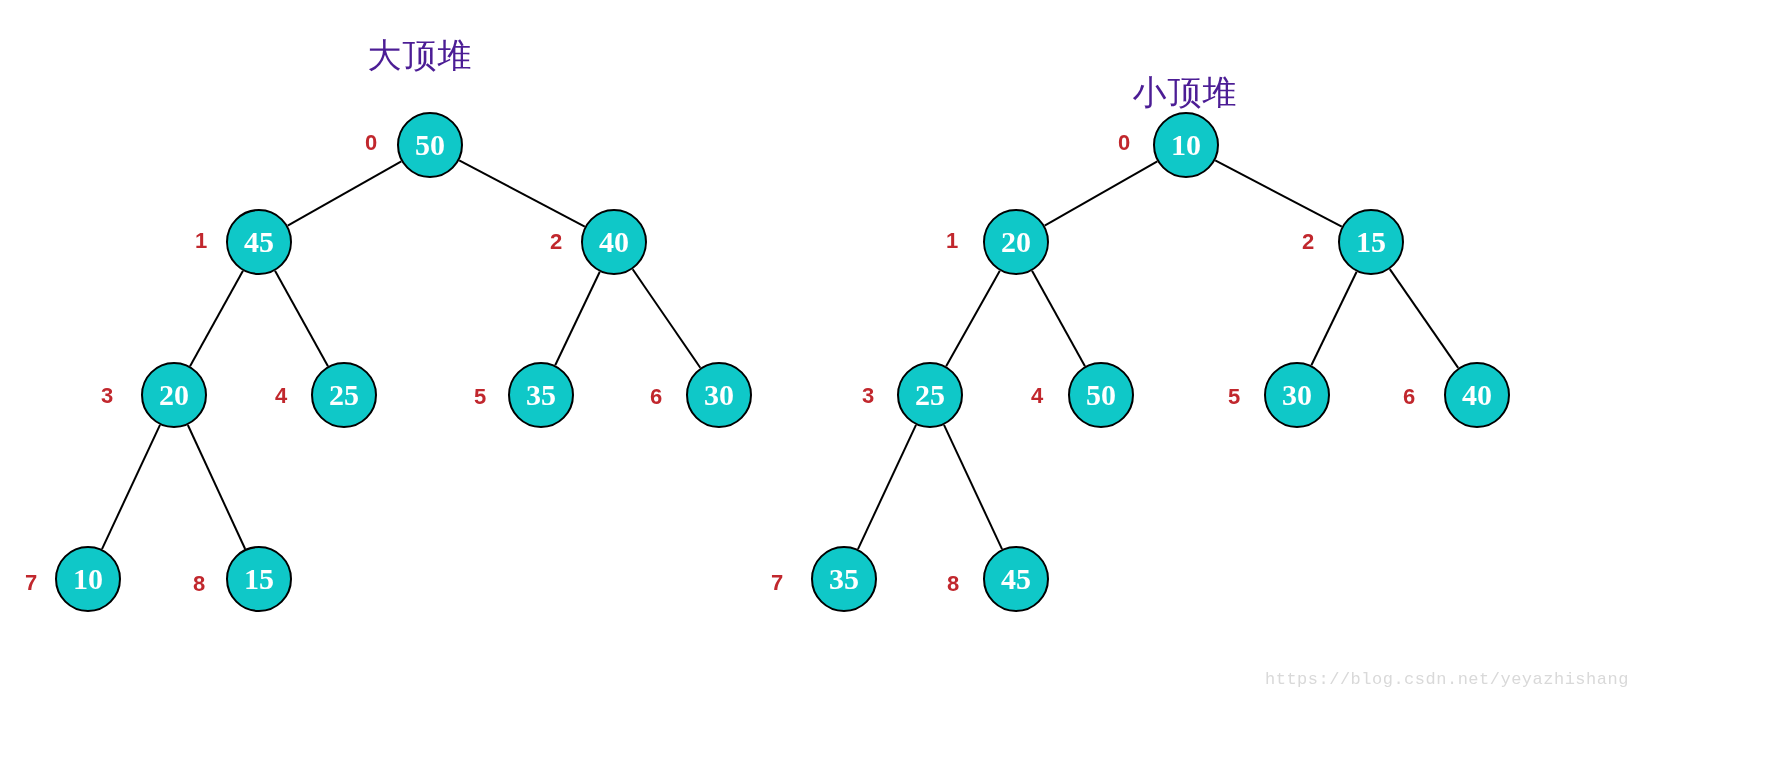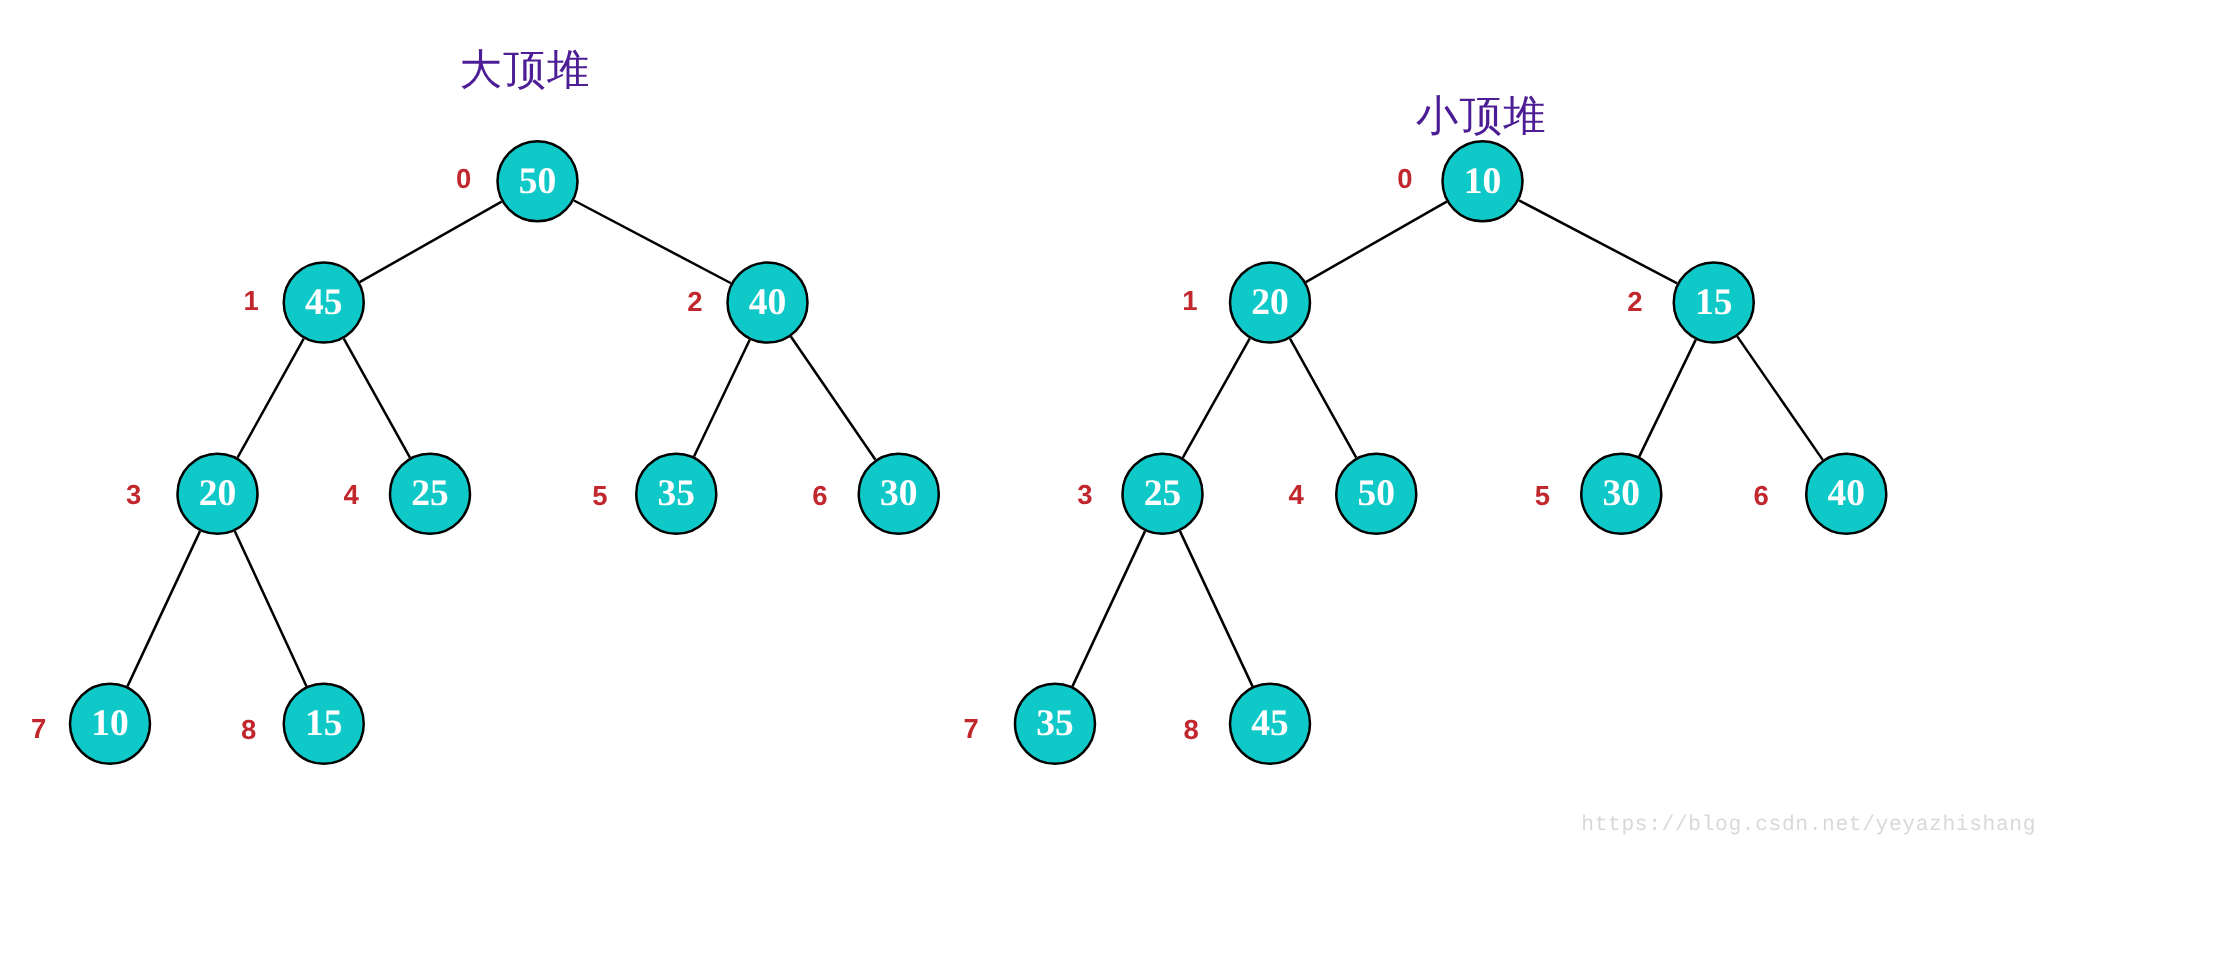--- a/index.html
+++ b/index.html
@@ -66,20 +66,21 @@
     height: 776px;
     pointer-events: none;
   }
   .watermark {
     position: absolute;
     color: #d9d9d9;
     font-size: 17px;
     font-family: "Liberation Mono", monospace;
     white-space: nowrap;
     letter-spacing: 0.5px;
+    margin-top: 19px;
   }
 </style>
 </head>
 <body>
 
 <div id="canvas">
   <svg class="edge-layer" id="edge-layer">
       <line x1="401.2964705957833" y1="161.2821190187662" x2="287.7035294042167" y2="225.7178809812338" stroke="#000000" stroke-width="2"></line>
       <line x1="459.191970324038" y1="160.3892452251722" x2="584.808029675962" y2="226.6107547748278" stroke="#000000" stroke-width="2"></line>
       <line x1="242.97378327110513" y1="270.84719011201076" x2="190.02621672889487" y2="366.15280988798924" stroke="#000000" stroke-width="2"></line>

